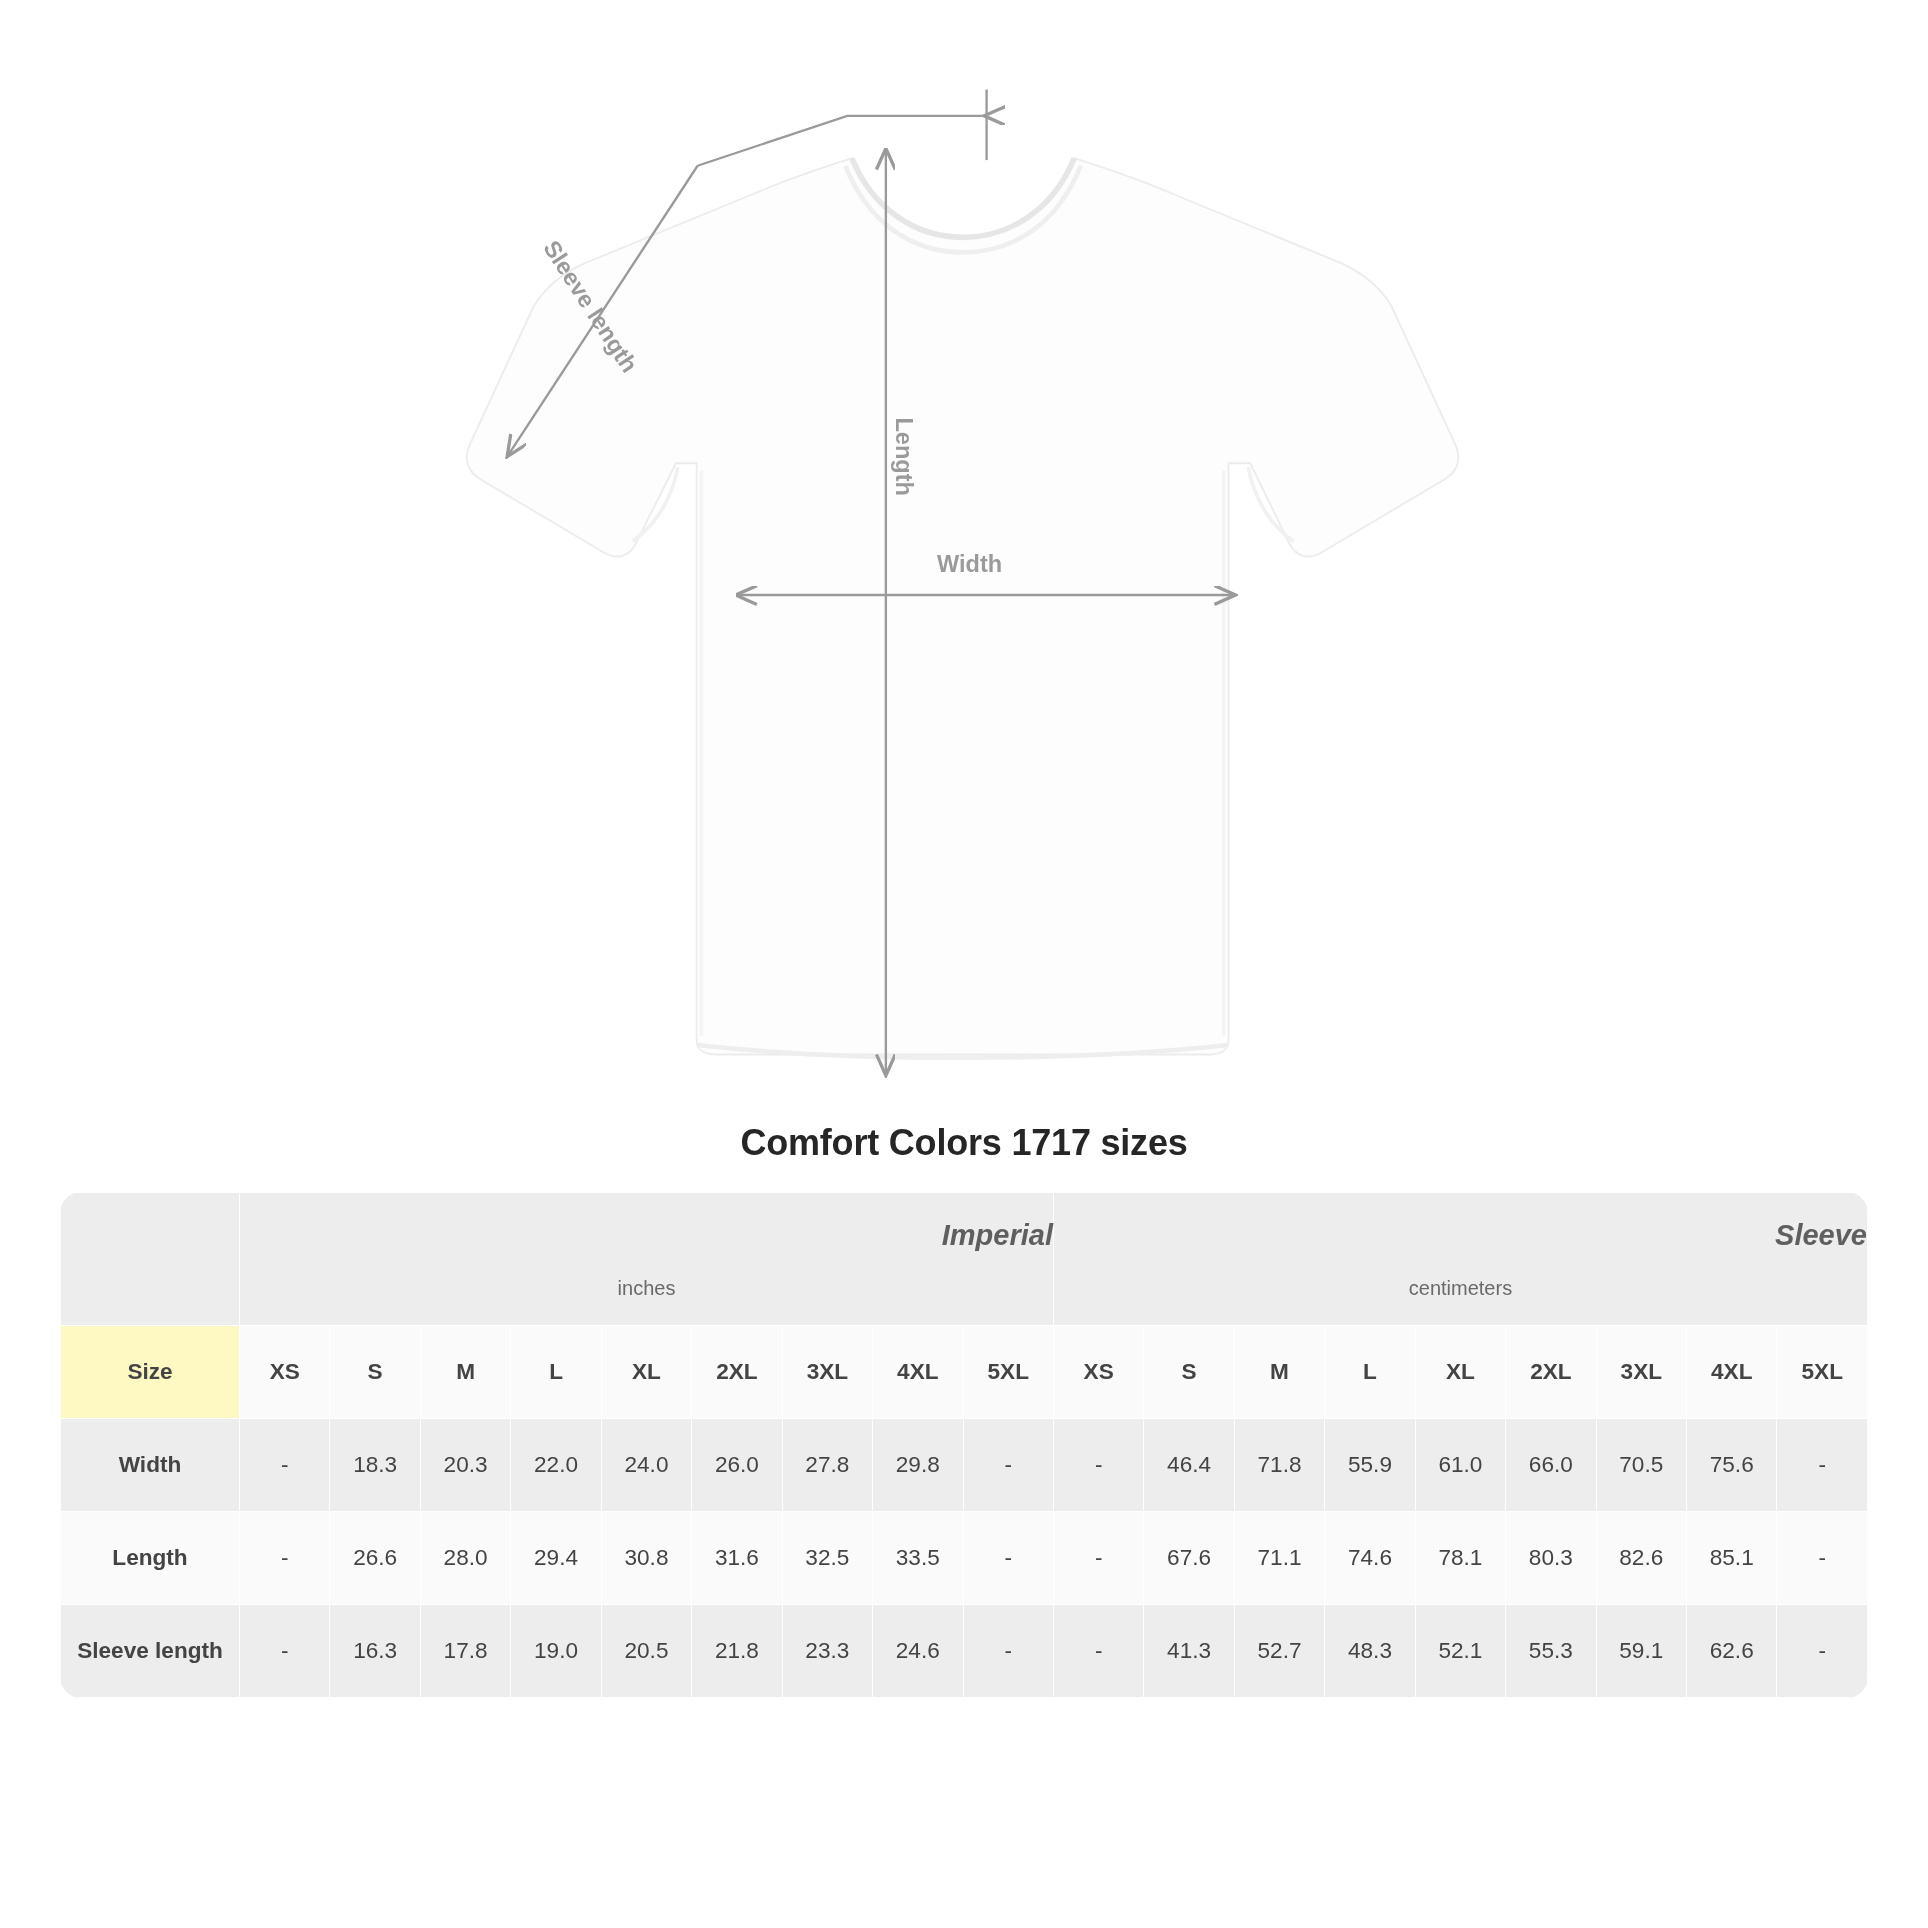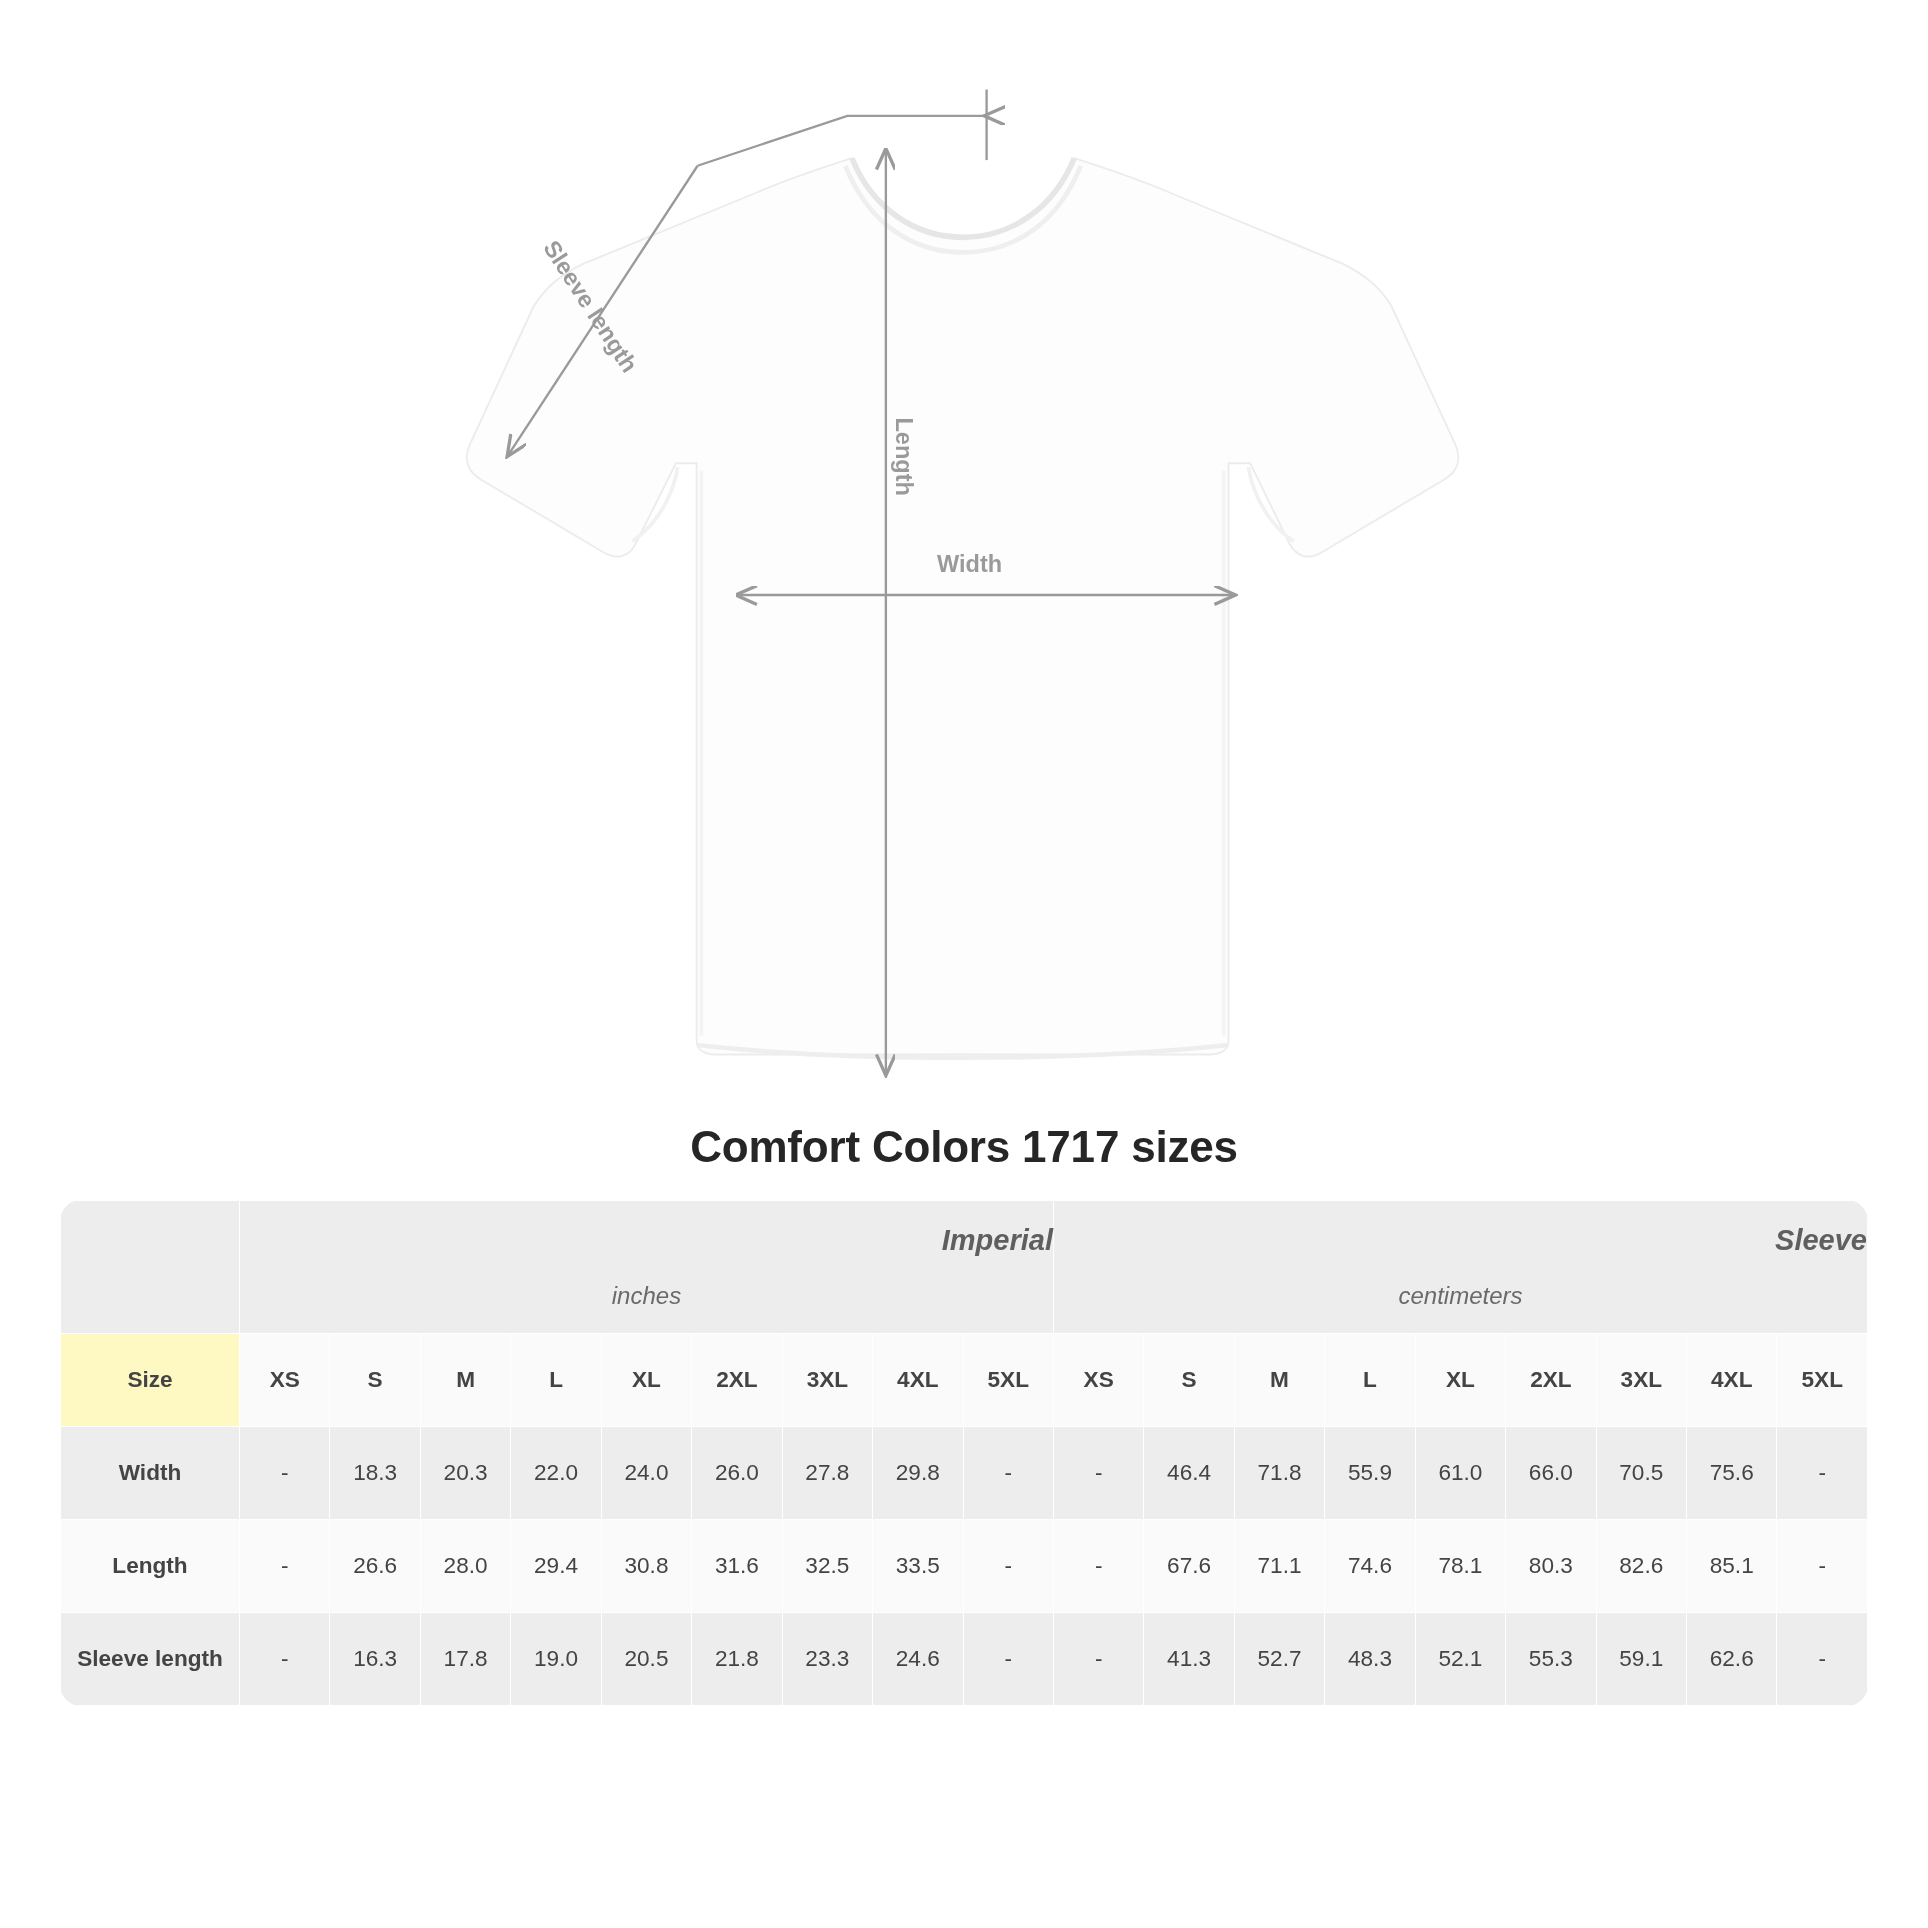--- a/index.html
+++ b/index.html
@@ -32,21 +32,21 @@
     left: 0;
     top: 0;
   }
 
   
   .title-block {
     text-align: center;
     margin-top: 11.3px;
   }
   .chart-title {
-    font-size: 44px;
+    font-size: 36px;
     font-weight: bold;
     color: #262626;
     letter-spacing: -0.2px;
   }
   .chart-note {
     font-size: 20px;
     font-style: italic;
     color: #5d5d5d;
     margin-top: 17px;
   }
@@ -76,22 +76,21 @@
     padding: 0;
   }
   .unit-system {
     font-size: 29px;
     font-weight: bold;
     font-style: italic;
     color: #5f5f5f;
     text-align: right;
   }
   .unit-unit {
-    font-size: 24px;
-    font-style: italic;
+    font-size: 20px;
     color: #6a6a6a;
     margin-top: 25px;
   }
   .head-row td {
     background: #fafafa;
     height: 90px;
     font-weight: bold;
     font-size: 23.5px;
     color: #4a4a4a;
   }

